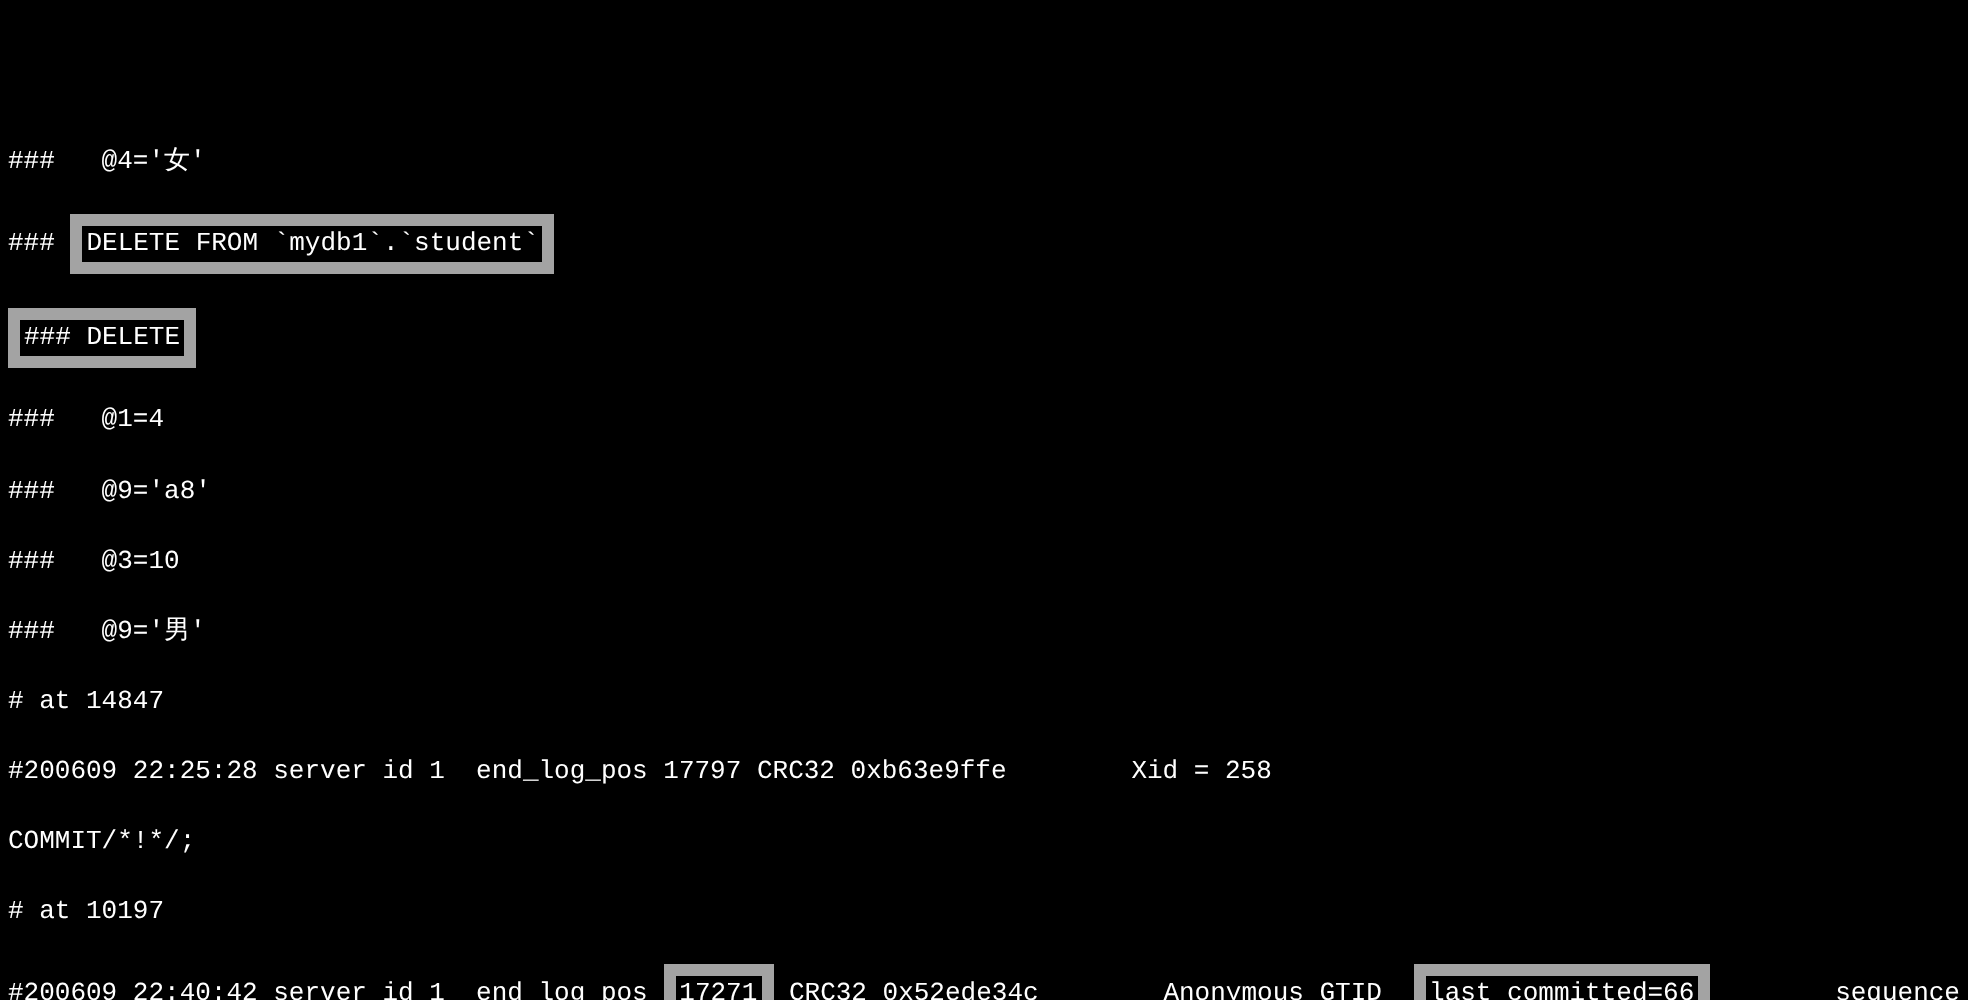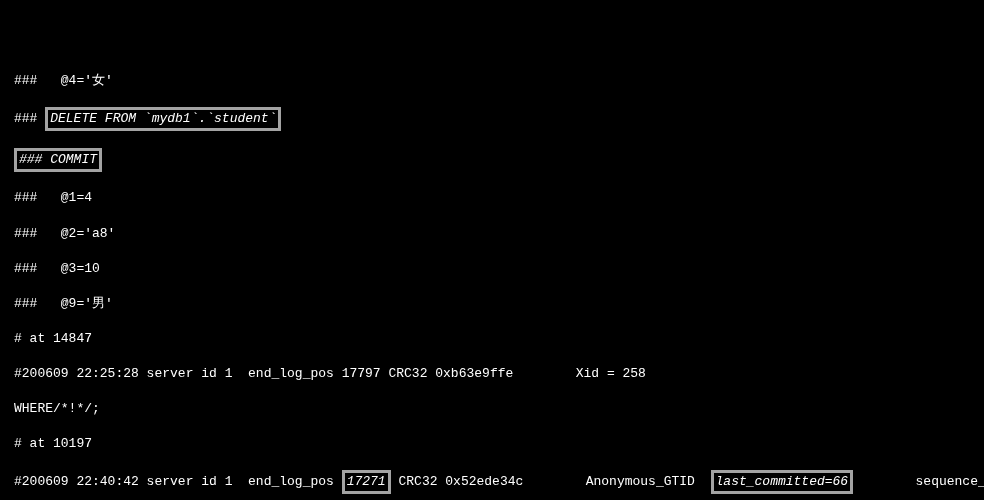--- a/index.html
+++ b/index.html
@@ -12,44 +12,43 @@
       color: #ffffff;
       font-family: Consolas, Monaco, 'Courier New', monospace;
       font-size: 13px;
       line-height: 1.35;
       padding: 2px 0;
       width: 984px;
       white-space: pre;
       overflow: hidden;
     }
     .line {
-      padding-left: 14px;
+      padding-left: 4px;
     }
     .hl-red {
-      border: 3px solid #a3a3a3;
+      border: 6px solid #a3a3a3;
       display: inline-block;
       padding: 0 2px;
-      font-style: italic;
     }
   </style>
 </head>
 <body>
 
 
 
 <div class="line">###   @4='女'</div>
 <div class="line"><span>### </span><span class="hl-red">DELETE FROM `mydb1`.`student`</span></div>
-<div class="line"><span class="hl-red">### COMMIT</span></div>
+<div class="line"><span class="hl-red">### DELETE</span></div>
 <div class="line">###   @1=4</div>
-<div class="line">###   @2='a8'</div>
+<div class="line">###   @9='a8'</div>
 <div class="line">###   @3=10</div>
 <div class="line">###   @9='男'</div>
 <div class="line"># at 14847</div>
 <div class="line">#200609 22:25:28 server id 1  end_log_pos 17797 CRC32 0xb63e9ffe        Xid = 258</div>
-<div class="line">WHERE/*!*/;</div>
+<div class="line">COMMIT/*!*/;</div>
 <div class="line"># at 10197</div>
 <div class="line"><span>#200609 22:40:42 server id 1  end_log_pos </span><span class="hl-red">17271</span><span> CRC32 0x52ede34c        Anonymous_GTID  </span><span class="hl-red">last_committed=66</span><span>        sequence_number=39</span></div>
 <div class="line">/*!50718 SET TRANSACTION ISOLATION LEVEL READ COMMITTED*//*!*/;</div>
 
 
 
 
 
 
 

